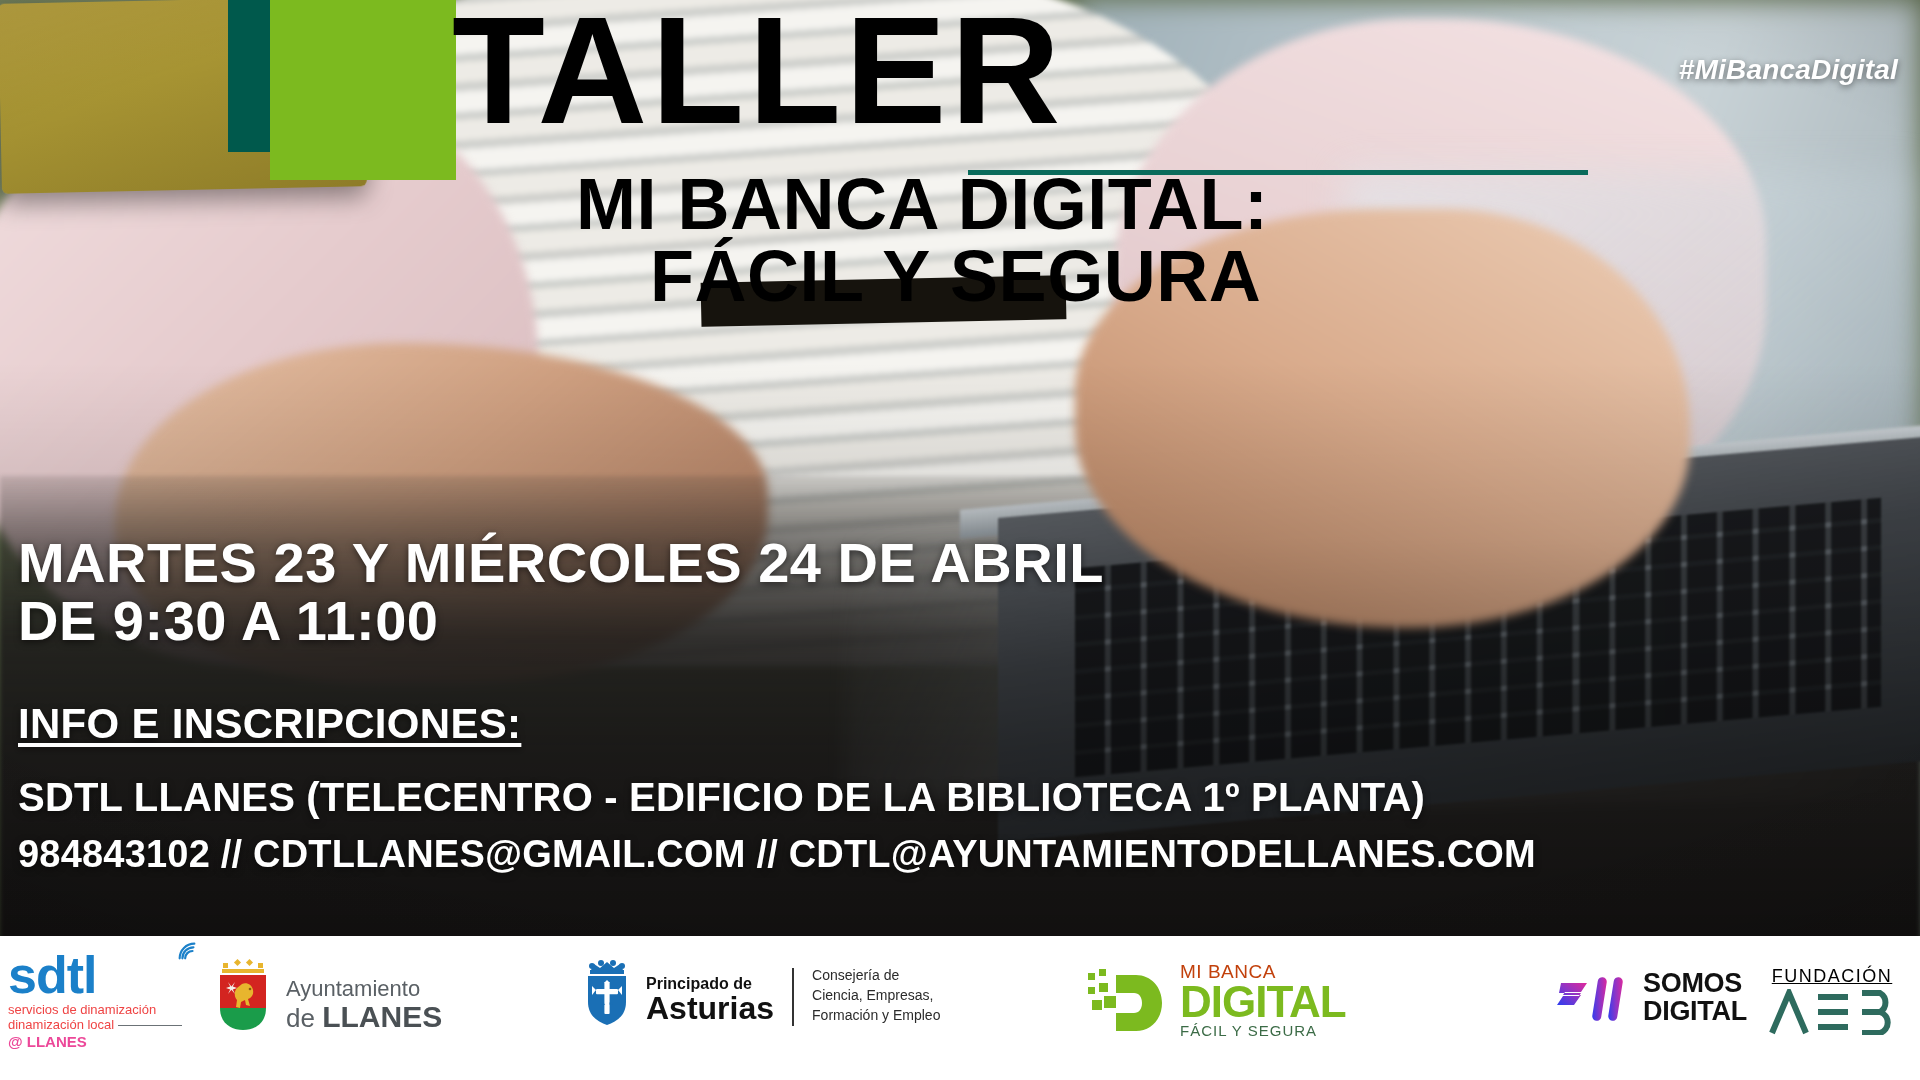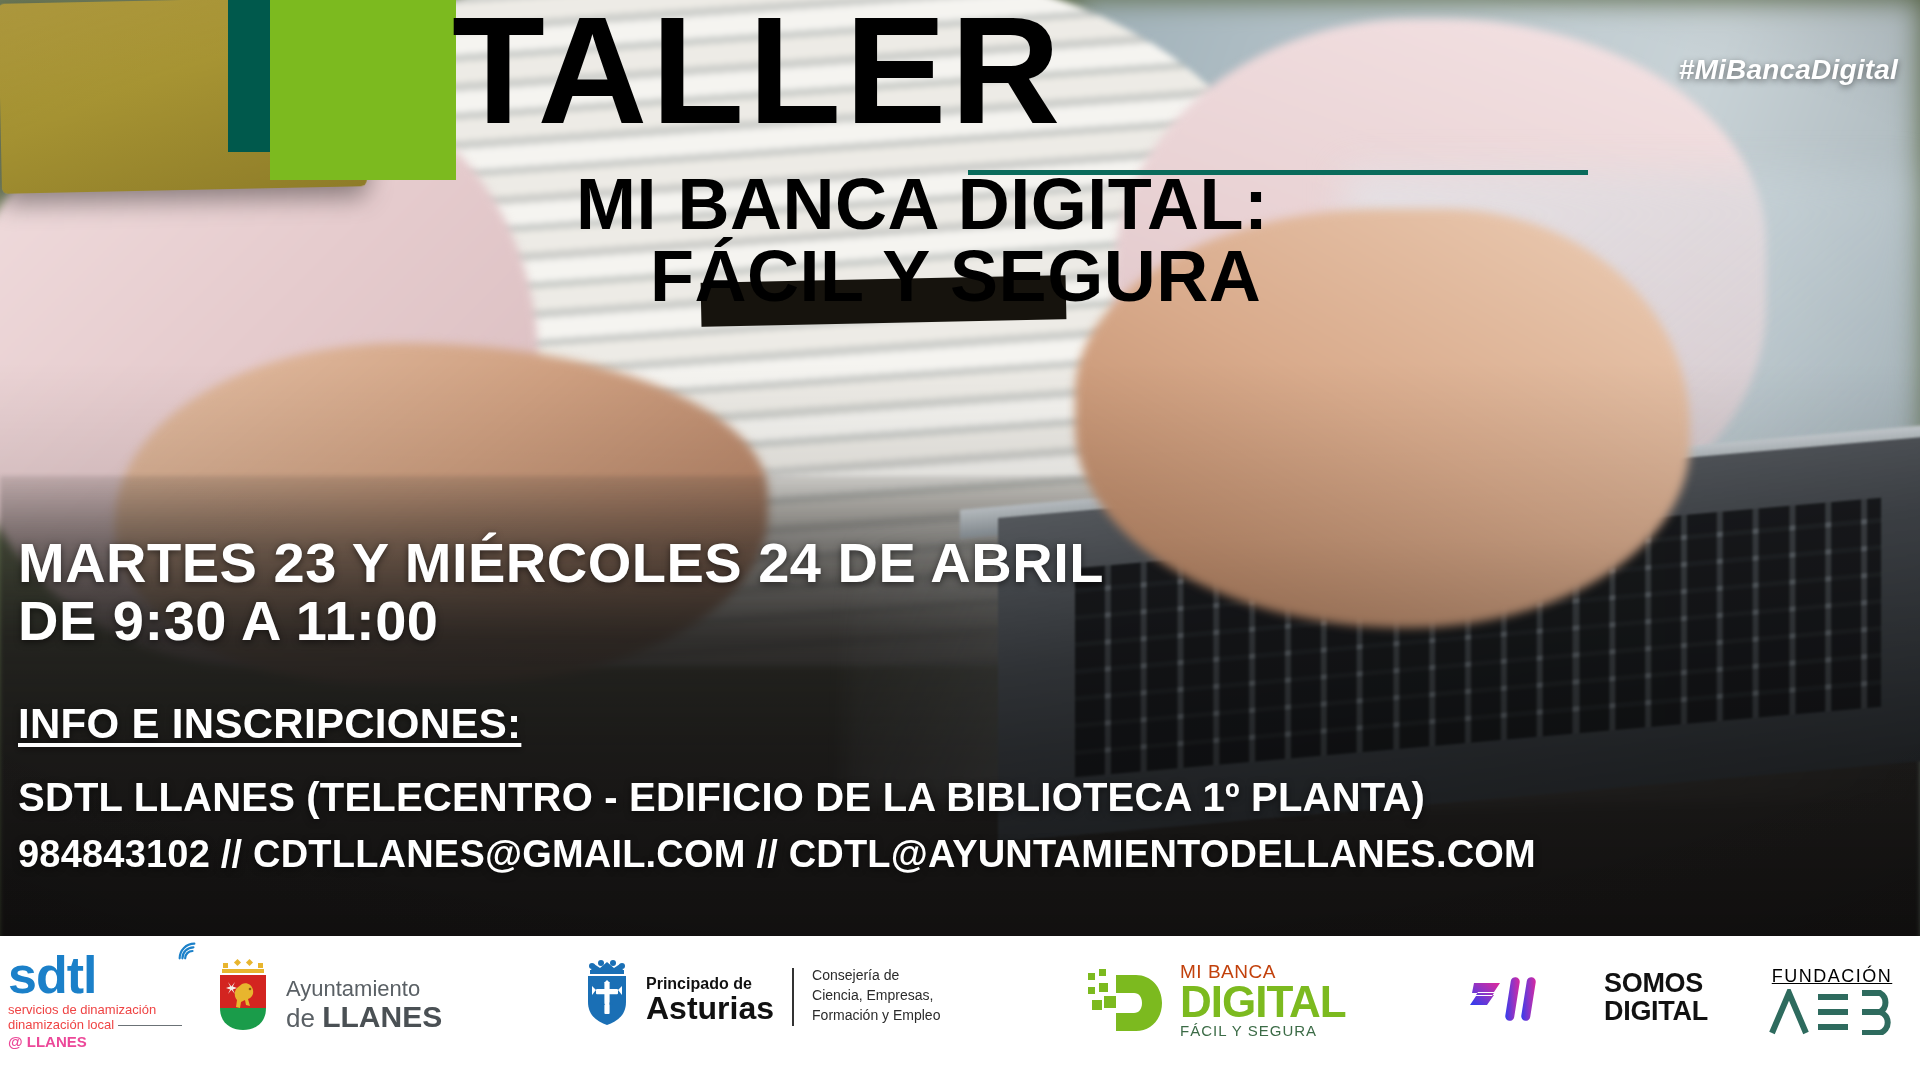--- a/index.html
+++ b/index.html
@@ -194,21 +194,21 @@
   .conse { font-size:14px; color:#2b2b2b; line-height:1.42; }
 
   
   .mbd { left:1086px; top:26px; }
   .mbd-mark { width:88px; height:72px; position:relative; margin-right:6px; }
   .mbd-t1 { font-size:19px; color:#c2410c; letter-spacing:.5px; line-height:1; }
   .mbd-t2 { font-size:44px; font-weight:700; color:#7cba1f; letter-spacing:-1px; line-height:.95; }
   .mbd-t3 { font-size:15px; color:#3b6b46; letter-spacing:1px; line-height:1.1; }
 
   
-  .somos { left:1468px; top:34px;gap:48px; }
+  .somos { left:1555px; top:34px; }
   .somos-mark { width:76px; height:52px; margin-right:12px; }
   .somos-t { font-size:27px; font-weight:700; color:#111; line-height:1.02; letter-spacing:-.3px; }
 
   
   .aeb { left:1768px; top:30px; flex-direction:column; align-items:center; }
   .aeb-t1 { font-size:18px; color:#000000; letter-spacing:1.5px;text-decoration:underline; }
   .aeb-mark { margin-top:2px; }
 </style>
 </head>
 <body>

